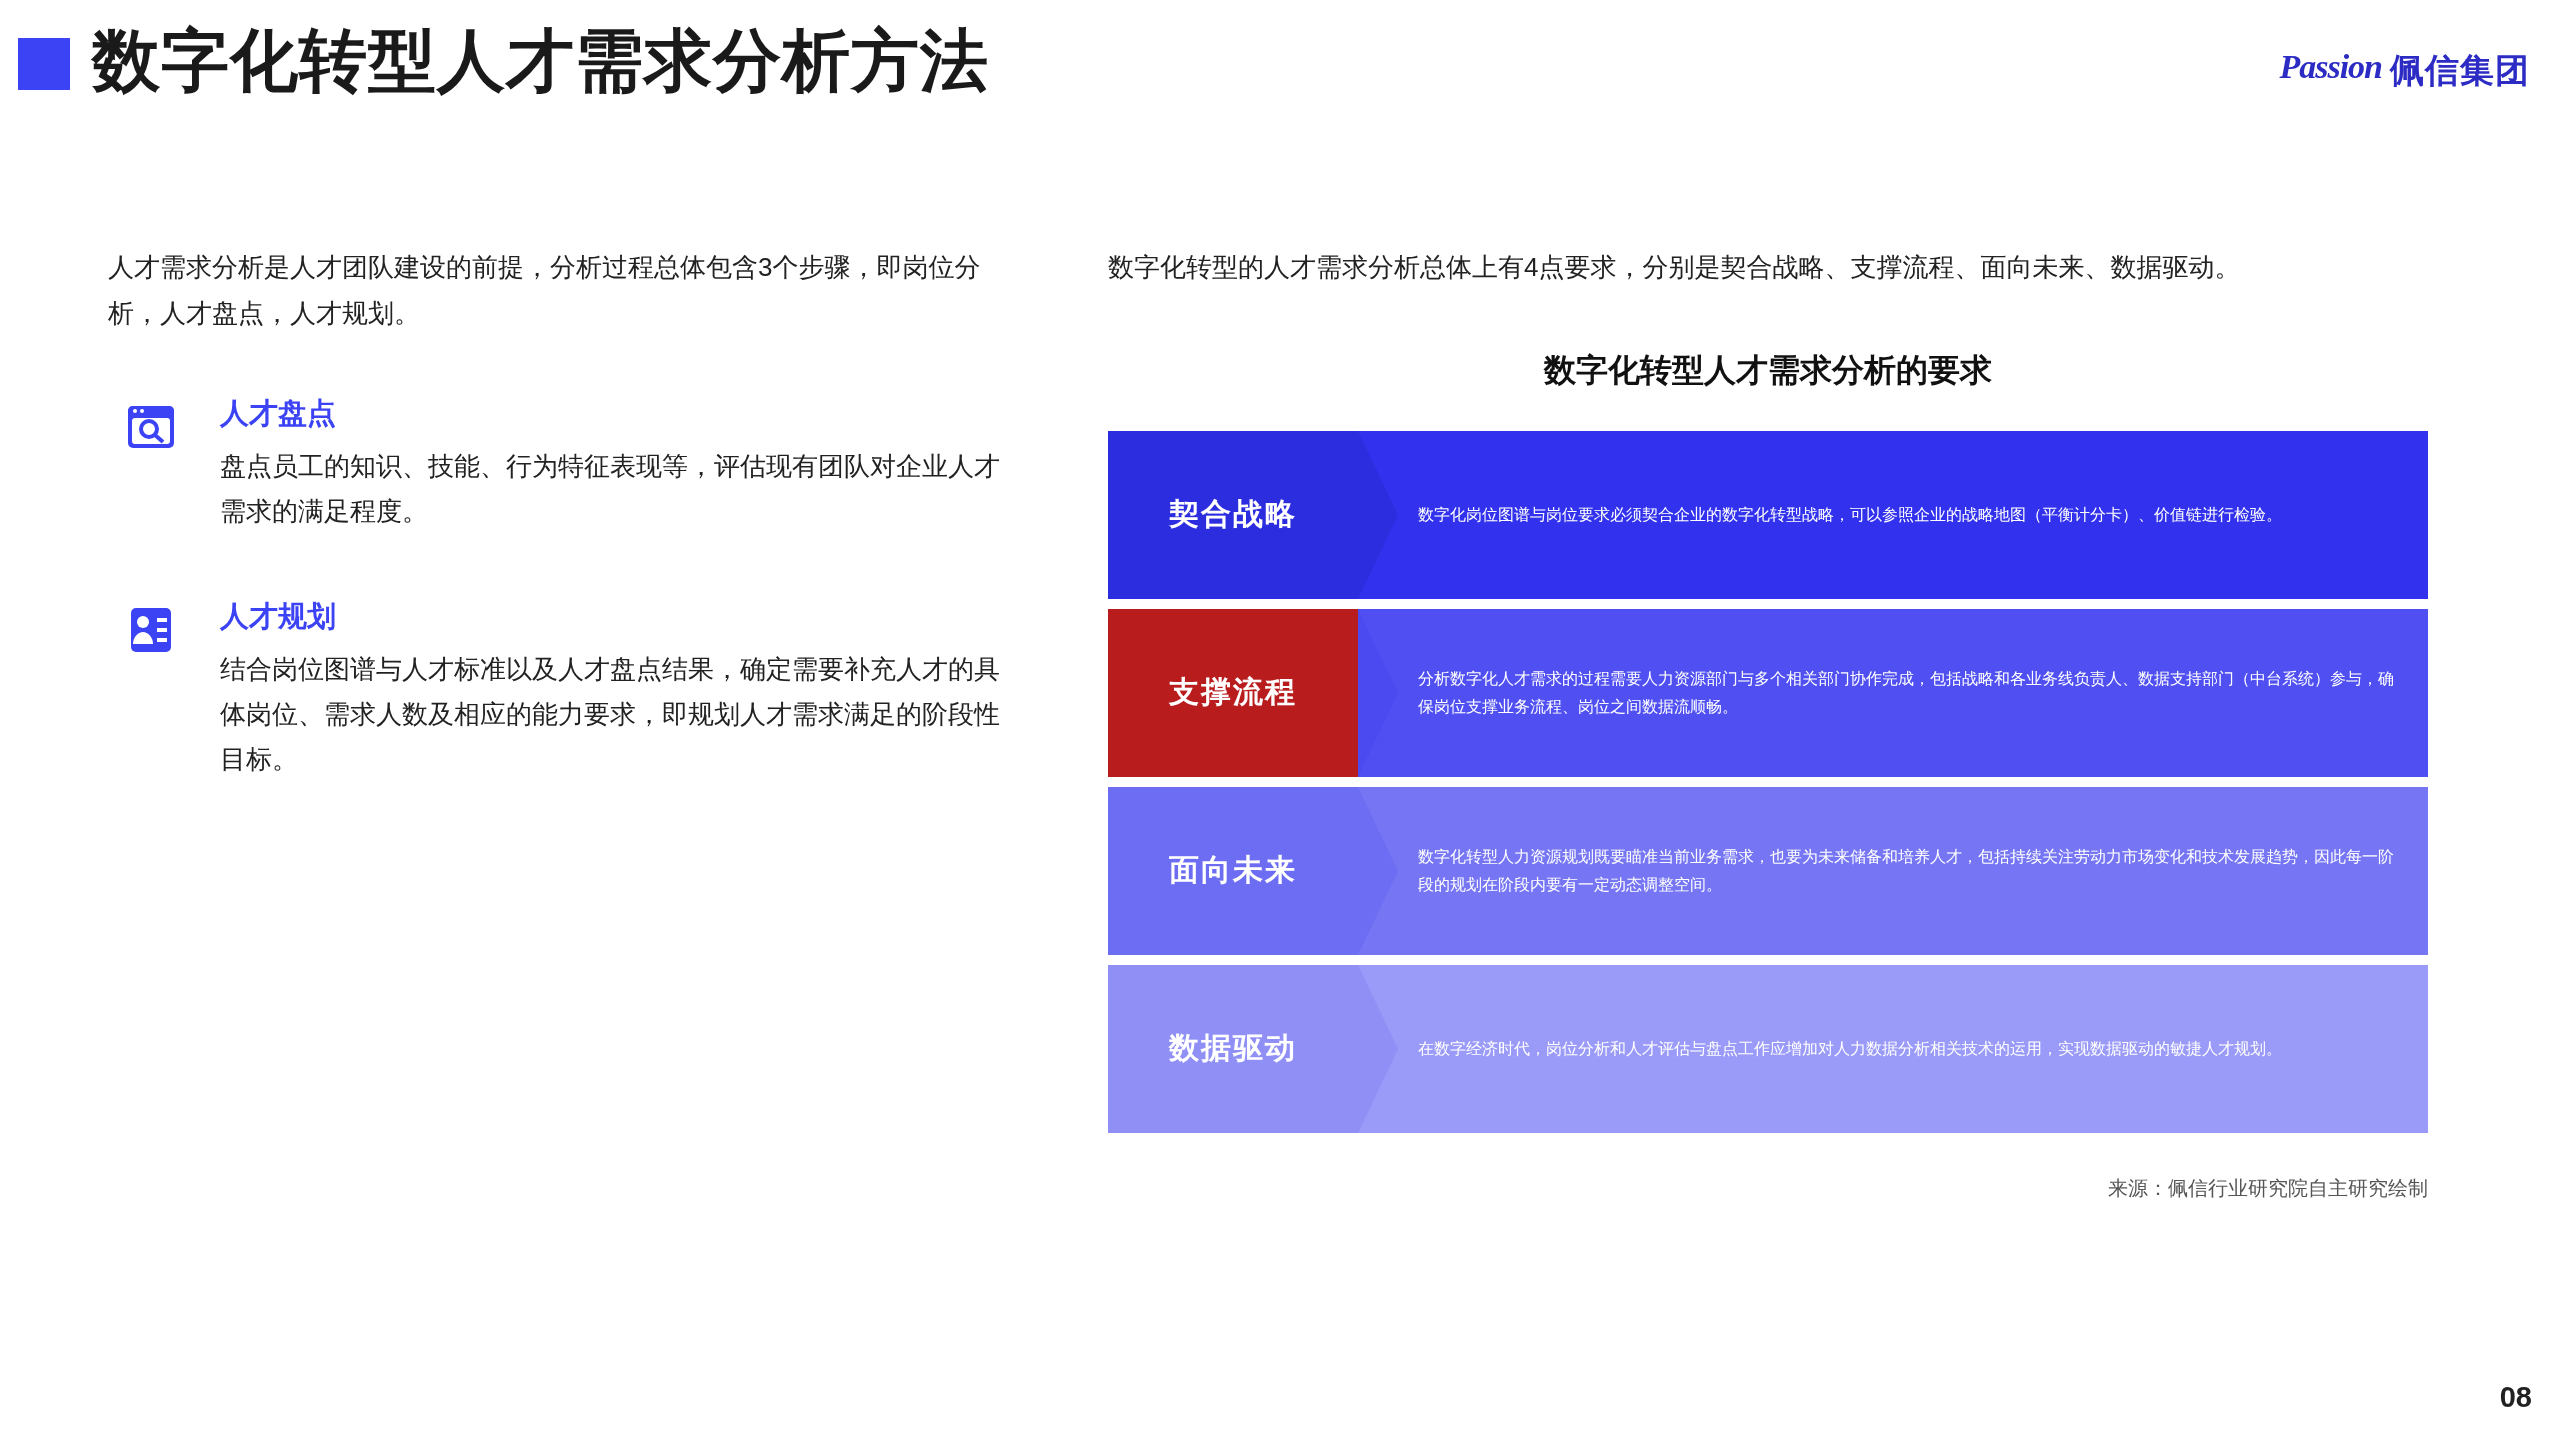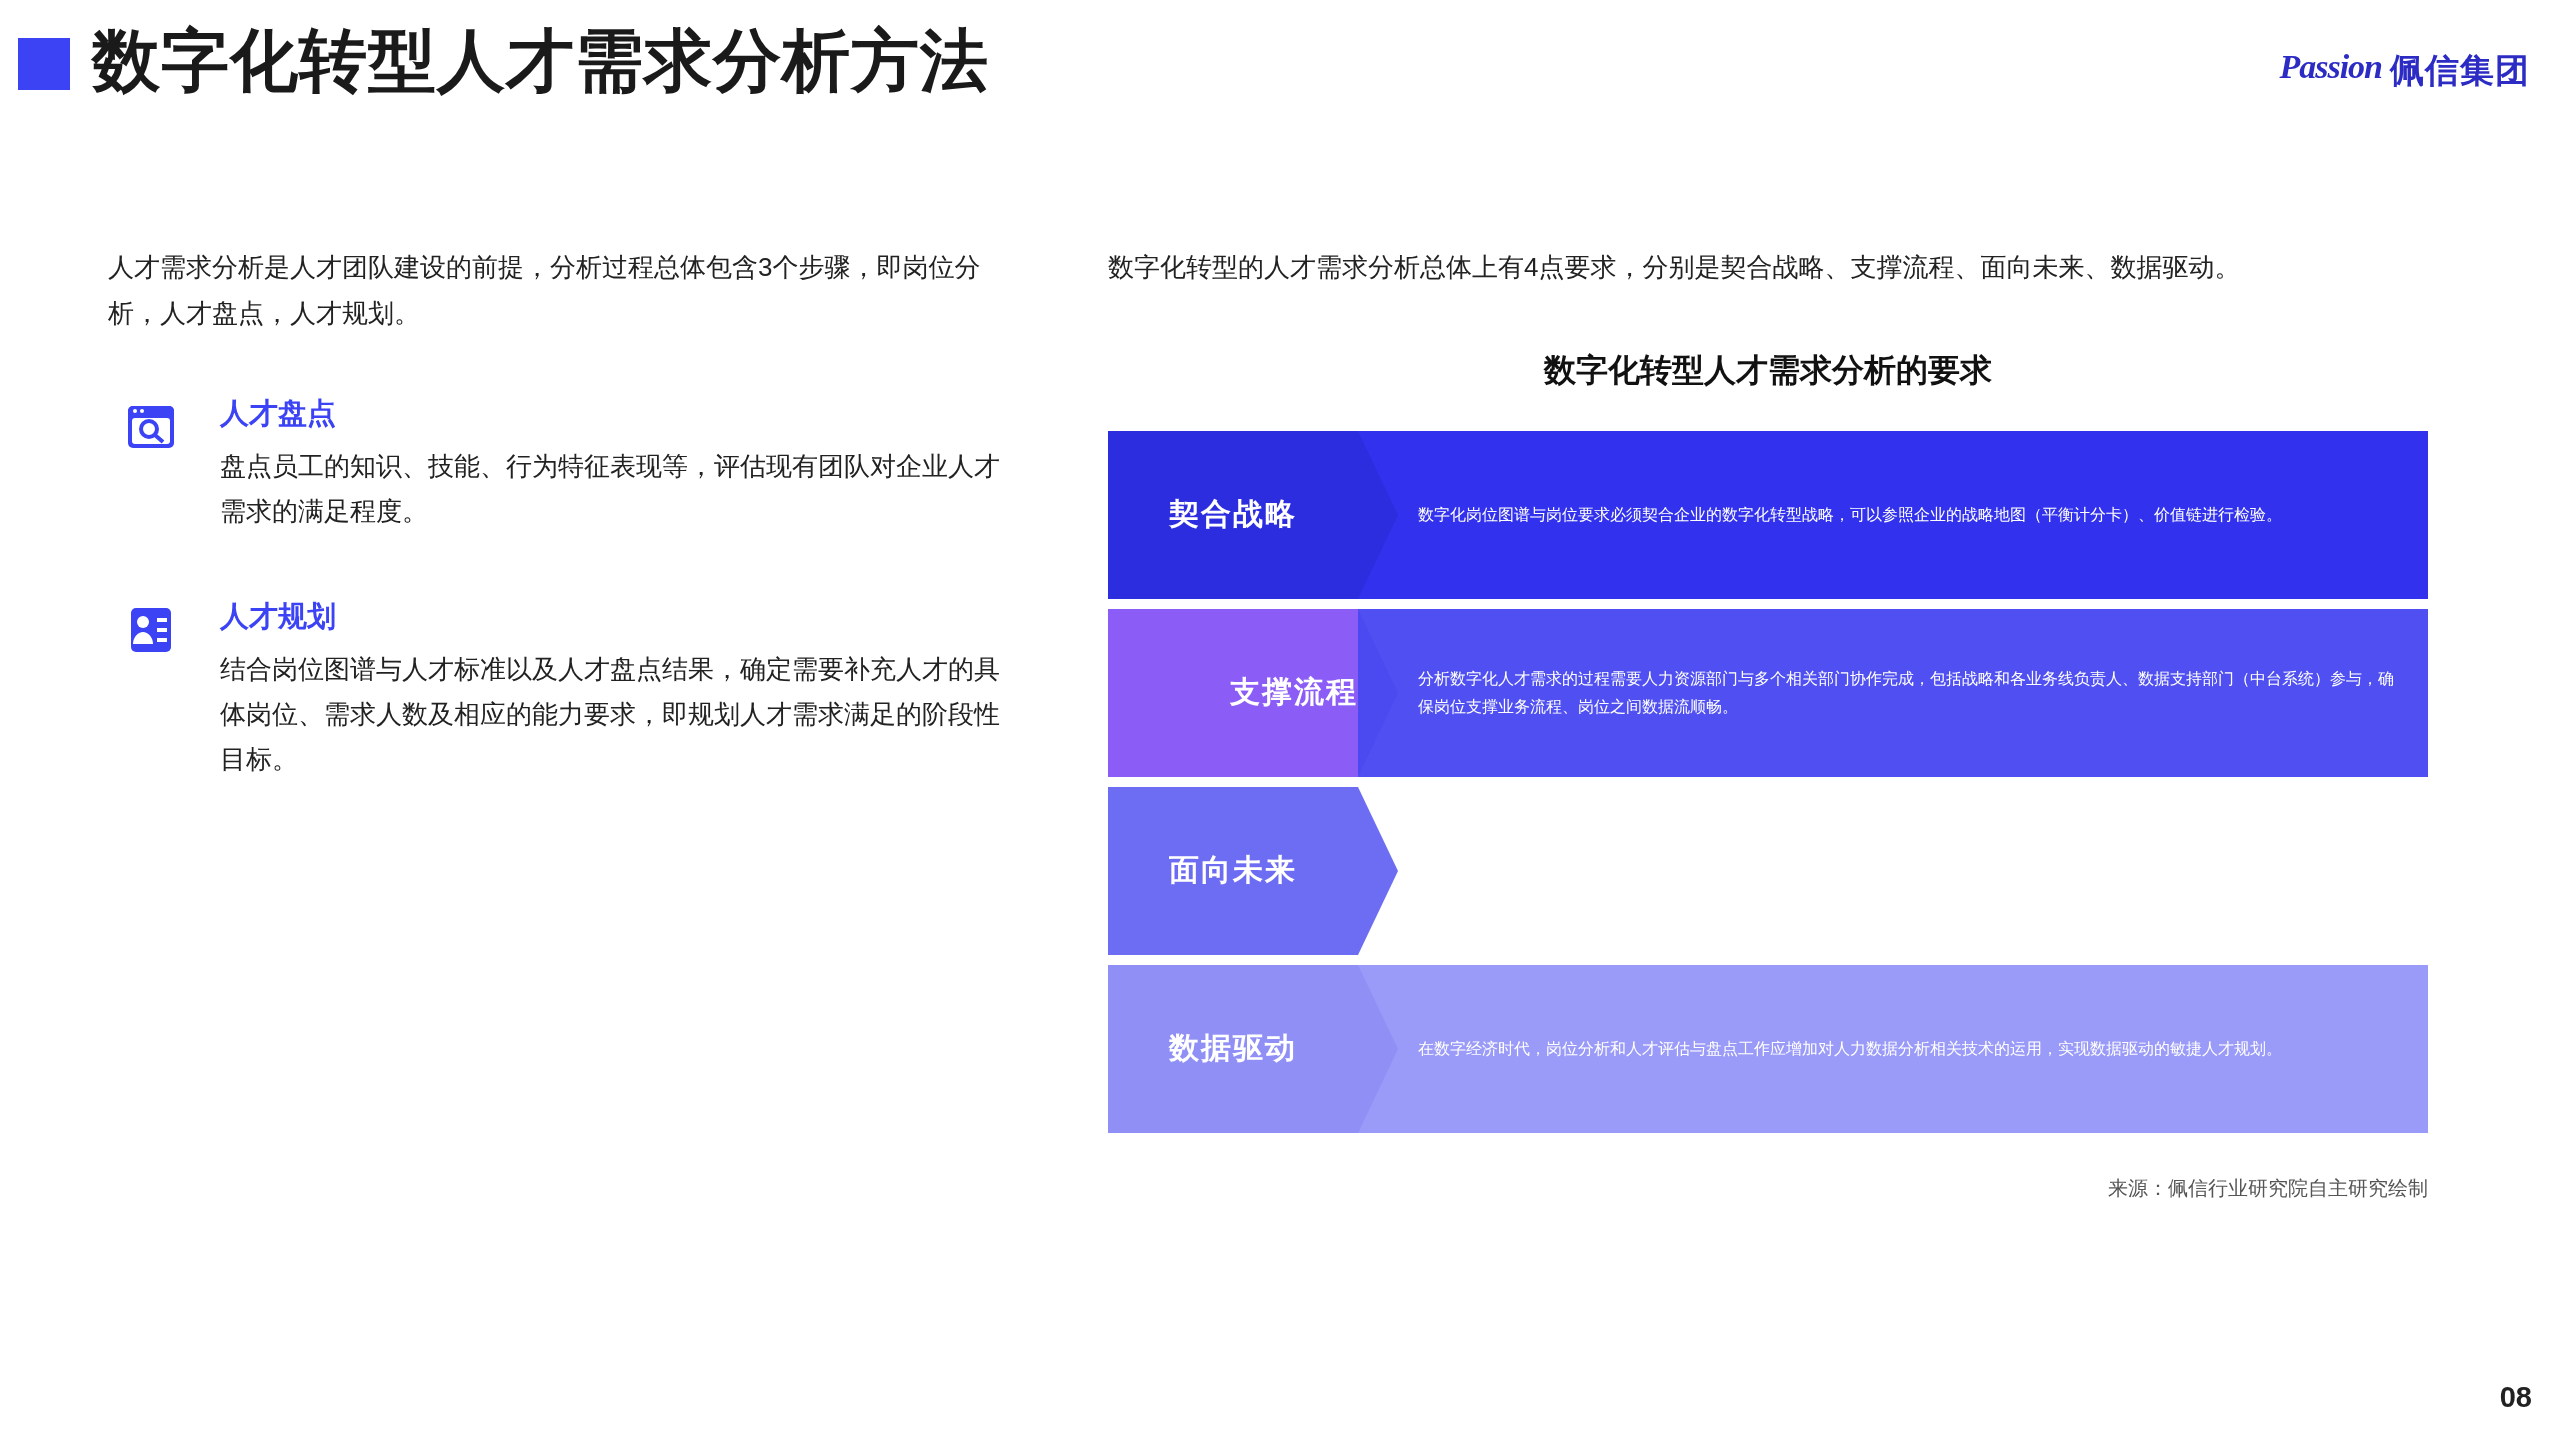--- a/index.html
+++ b/index.html
@@ -152,31 +152,34 @@
       <div class="req-row r0">
         <div class="req-label" style="background:#2d2de0; color:#2d2de0;">
           <span style="color:#fff;">契合战略</span>
         </div>
         <div class="req-body" style="background:#3232ee;">
           <span>数字化岗位图谱与岗位要求必须契合企业的数字化转型战略，可以参照企业的战略地图（平衡计分卡）、价值链进行检验。</span>
         </div>
       </div>
 
       <div class="req-row r1">
-        <div class="req-label" style="background:#8b5cf6; color:#4a4af0;justify-content:flex-end;">
+        <div class="req-label" style="background:#b91c1c; color:#4a4af0;">
           <span style="color:#fff;">支撑流程</span>
         </div>
         <div class="req-body" style="background:#5050f2;">
           <span>分析数字化人才需求的过程需要人力资源部门与多个相关部门协作完成，包括战略和各业务线负责人、数据支持部门（中台系统）参与，确保岗位支撑业务流程、岗位之间数据流顺畅。</span>
         </div>
       </div>
 
       <div class="req-row r2">
         <div class="req-label" style="background:#6d6df3; color:#6d6df3;">
           <span style="color:#fff;">面向未来</span>
+        </div>
+        <div class="req-body" style="background:#7676f5;">
+          <span>数字化转型人力资源规划既要瞄准当前业务需求，也要为未来储备和培养人才，包括持续关注劳动力市场变化和技术发展趋势，因此每一阶段的规划在阶段内要有一定动态调整空间。</span>
         </div>
       </div>
 
       <div class="req-row r3">
         <div class="req-label" style="background:#8f8ff6; color:#8f8ff6;">
           <span style="color:#fff;">数据驱动</span>
         </div>
         <div class="req-body" style="background:#9a9af8;">
           <span>在数字经济时代，岗位分析和人才评估与盘点工作应增加对人力数据分析相关技术的运用，实现数据驱动的敏捷人才规划。</span>
         </div>

